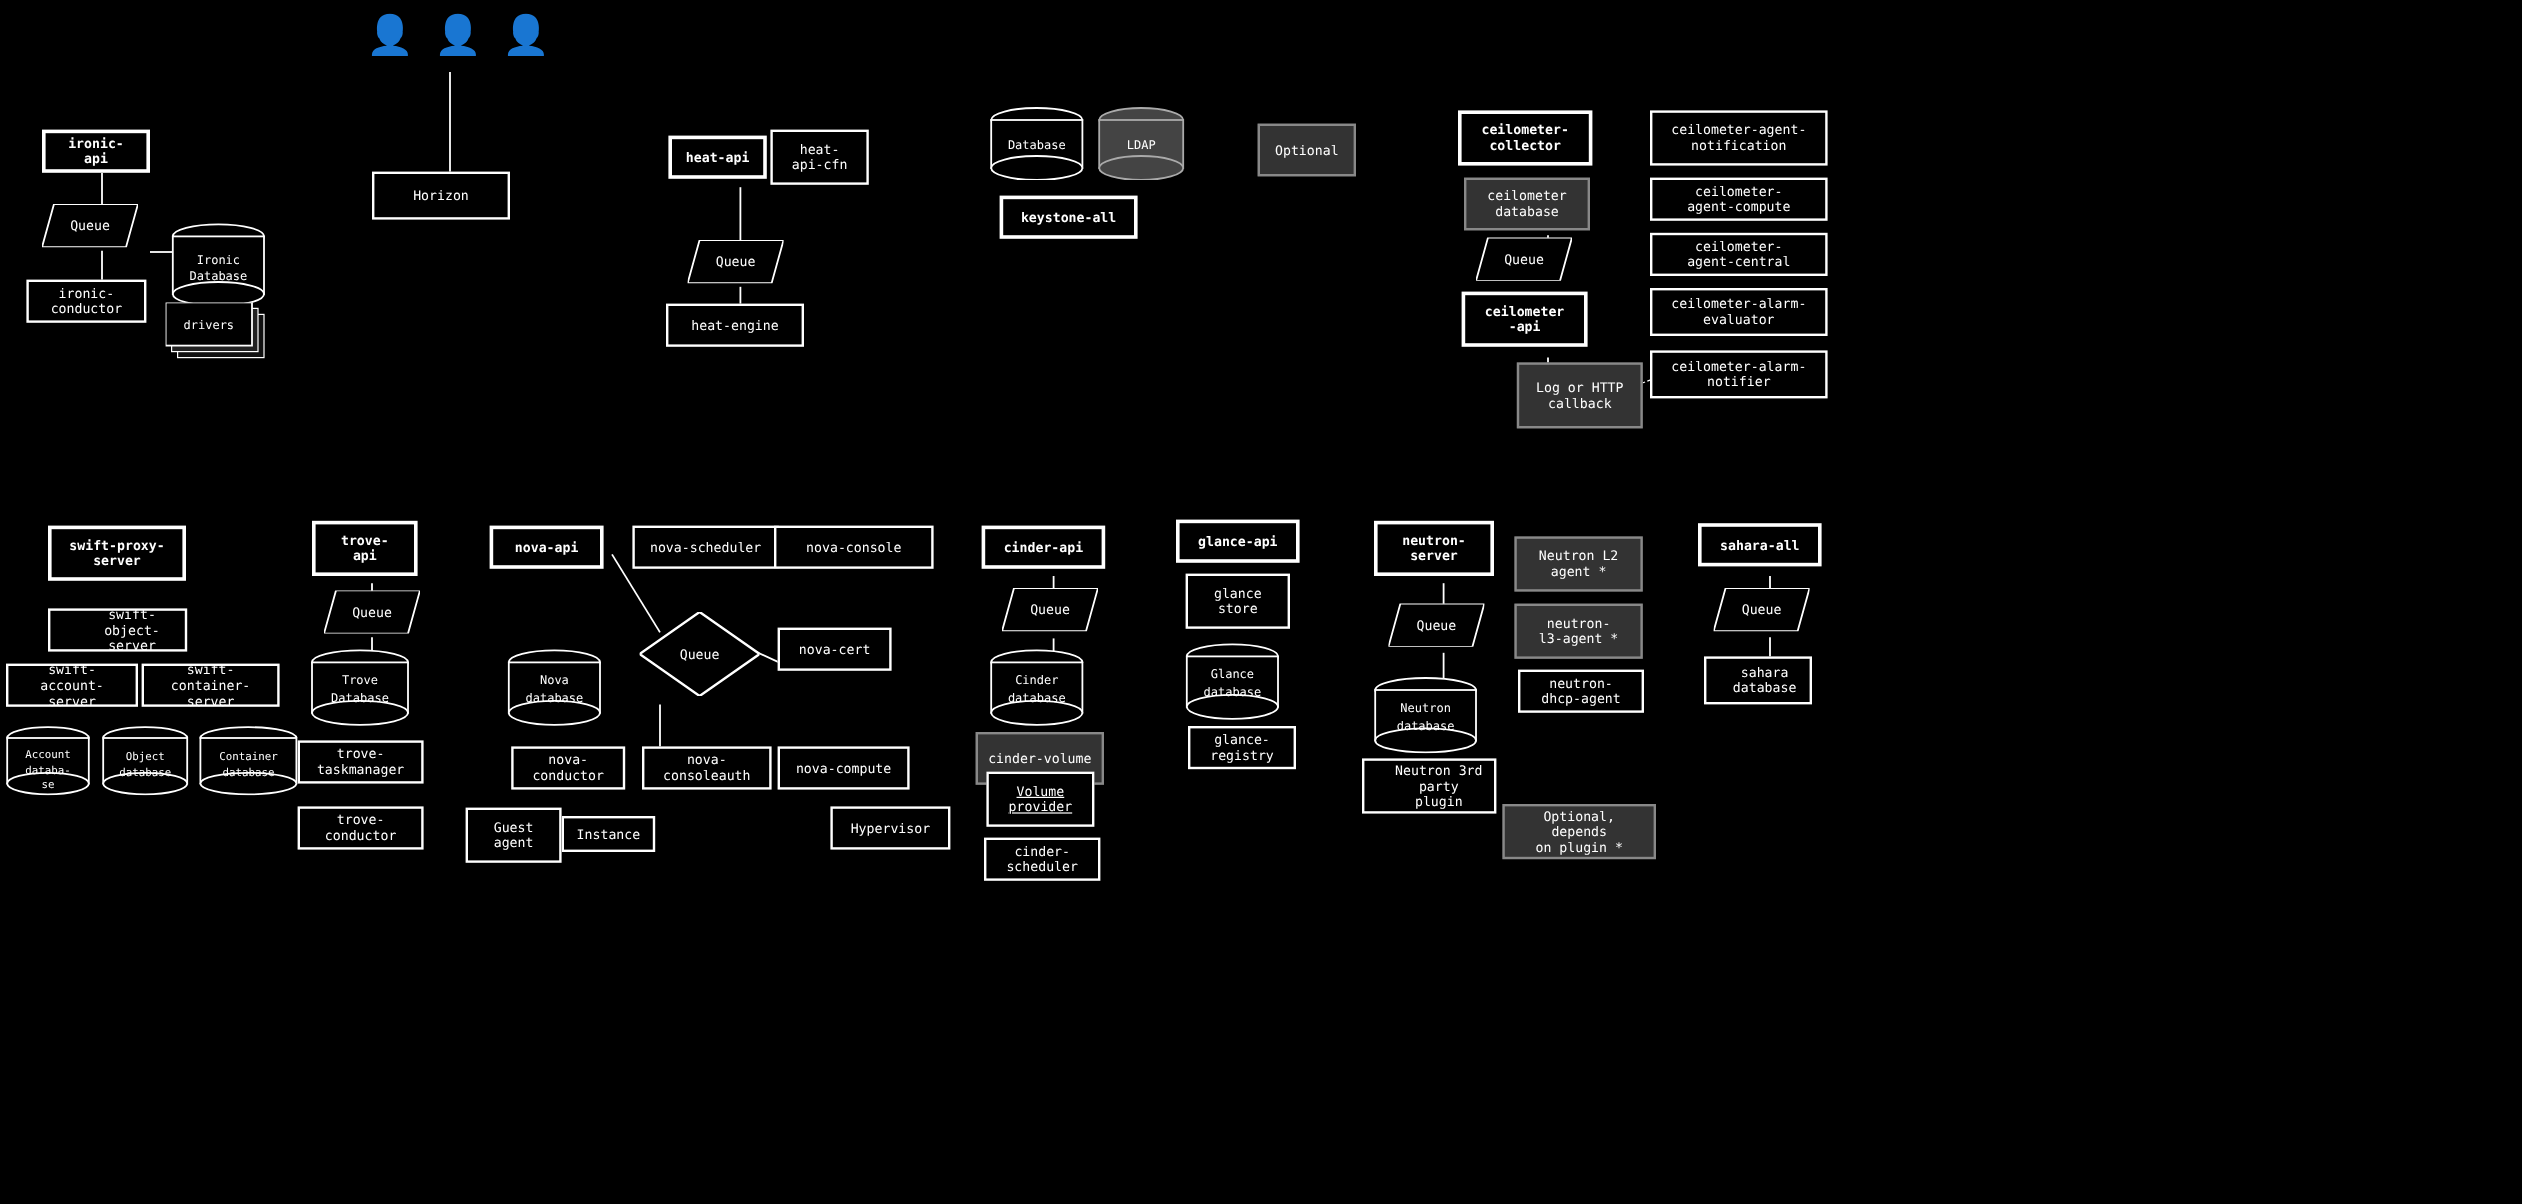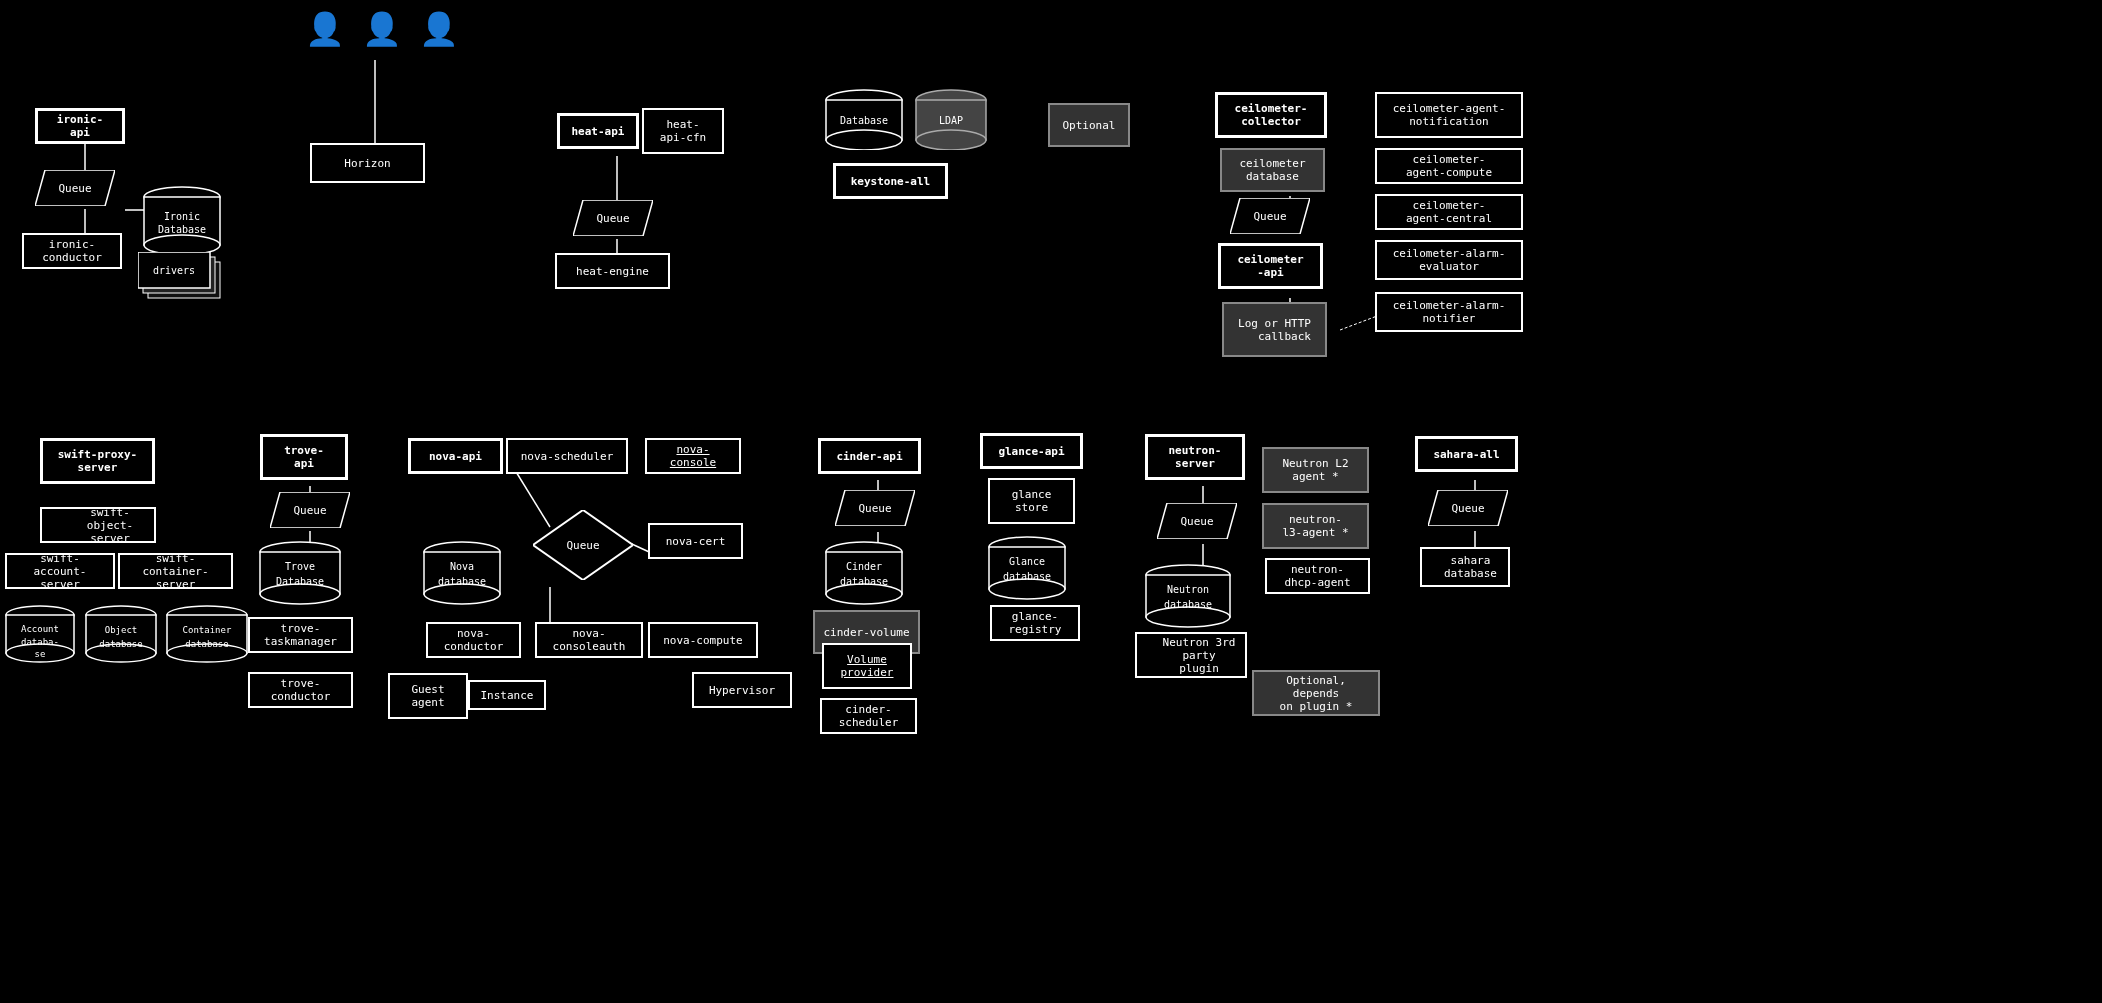--- a/index.html
+++ b/index.html
@@ -184,21 +184,21 @@
   </div>
 
   <svg style="position:absolute;left:1230px;top:198px;" width="80" height="36">
     <polygon points="10,0 80,0 70,36 0,36" fill="#000" stroke="#fff" stroke-width="1.5"></polygon>
     <text x="40" y="22" text-anchor="middle" fill="#fff" font-family="monospace" font-size="11">Queue</text>
   </svg>
 
   <div class="node box-bold" style="left:1218px;top:243px;width:105px;height:46px;">
     <span>ceilometer<br>-api</span>
   </div>
-  <div class="node box-gray" style="left:1222px;top:302px;width:105px;height:55px;text-align:right;">
+  <div class="node box-gray" style="left:1264px;top:302px;width:105px;height:55px;">
     <span>Log or HTTP<br>callback</span>
   </div>
 
   <div class="node box" style="left:1375px;top:92px;width:148px;height:46px;">
     <span>ceilometer-agent-<br>notification</span>
   </div>
   <div class="node box" style="left:1375px;top:148px;width:148px;height:36px;">
     <span>ceilometer-<br>agent-compute</span>
   </div>
   <div class="node box" style="left:1375px;top:194px;width:148px;height:36px;">
@@ -269,24 +269,24 @@
   <div class="node box" style="left:248px;top:617px;width:105px;height:36px;">
     <span>trove-<br>taskmanager</span>
   </div>
   <div class="node box" style="left:248px;top:672px;width:105px;height:36px;">
     <span>trove-<br>conductor</span>
   </div>
 
   <div class="node box-bold" style="left:408px;top:438px;width:95px;height:36px;">
     <span>nova-api</span>
   </div>
-  <div class="node box" style="left:506px;top:438px;width:122px;height:36px;">
+  <div class="node box" style="left:527px;top:438px;width:122px;height:36px;">
     <span>nova-scheduler</span>
   </div>
-  <div class="node box" style="left:645px;top:438px;width:96px;height:36px;text-decoration:underline;">
+  <div class="node box" style="left:645px;top:438px;width:133px;height:36px;">
     <span>nova-console</span>
   </div>
 
   <svg style="position:absolute;left:420px;top:540px;" width="85" height="65">
     <ellipse cx="42" cy="12" rx="38" ry="10" fill="#000" stroke="#fff" stroke-width="1.5"></ellipse>
     <rect x="4" y="12" width="76" height="42" fill="#000" stroke="#fff" stroke-width="1.5"></rect>
     <ellipse cx="42" cy="54" rx="38" ry="10" fill="#000" stroke="#fff" stroke-width="1.5"></ellipse>
     <text x="42" y="30" text-anchor="middle" fill="#fff" font-family="monospace" font-size="10">Nova</text>
     <text x="42" y="45" text-anchor="middle" fill="#fff" font-family="monospace" font-size="10">database</text>
   </svg>

